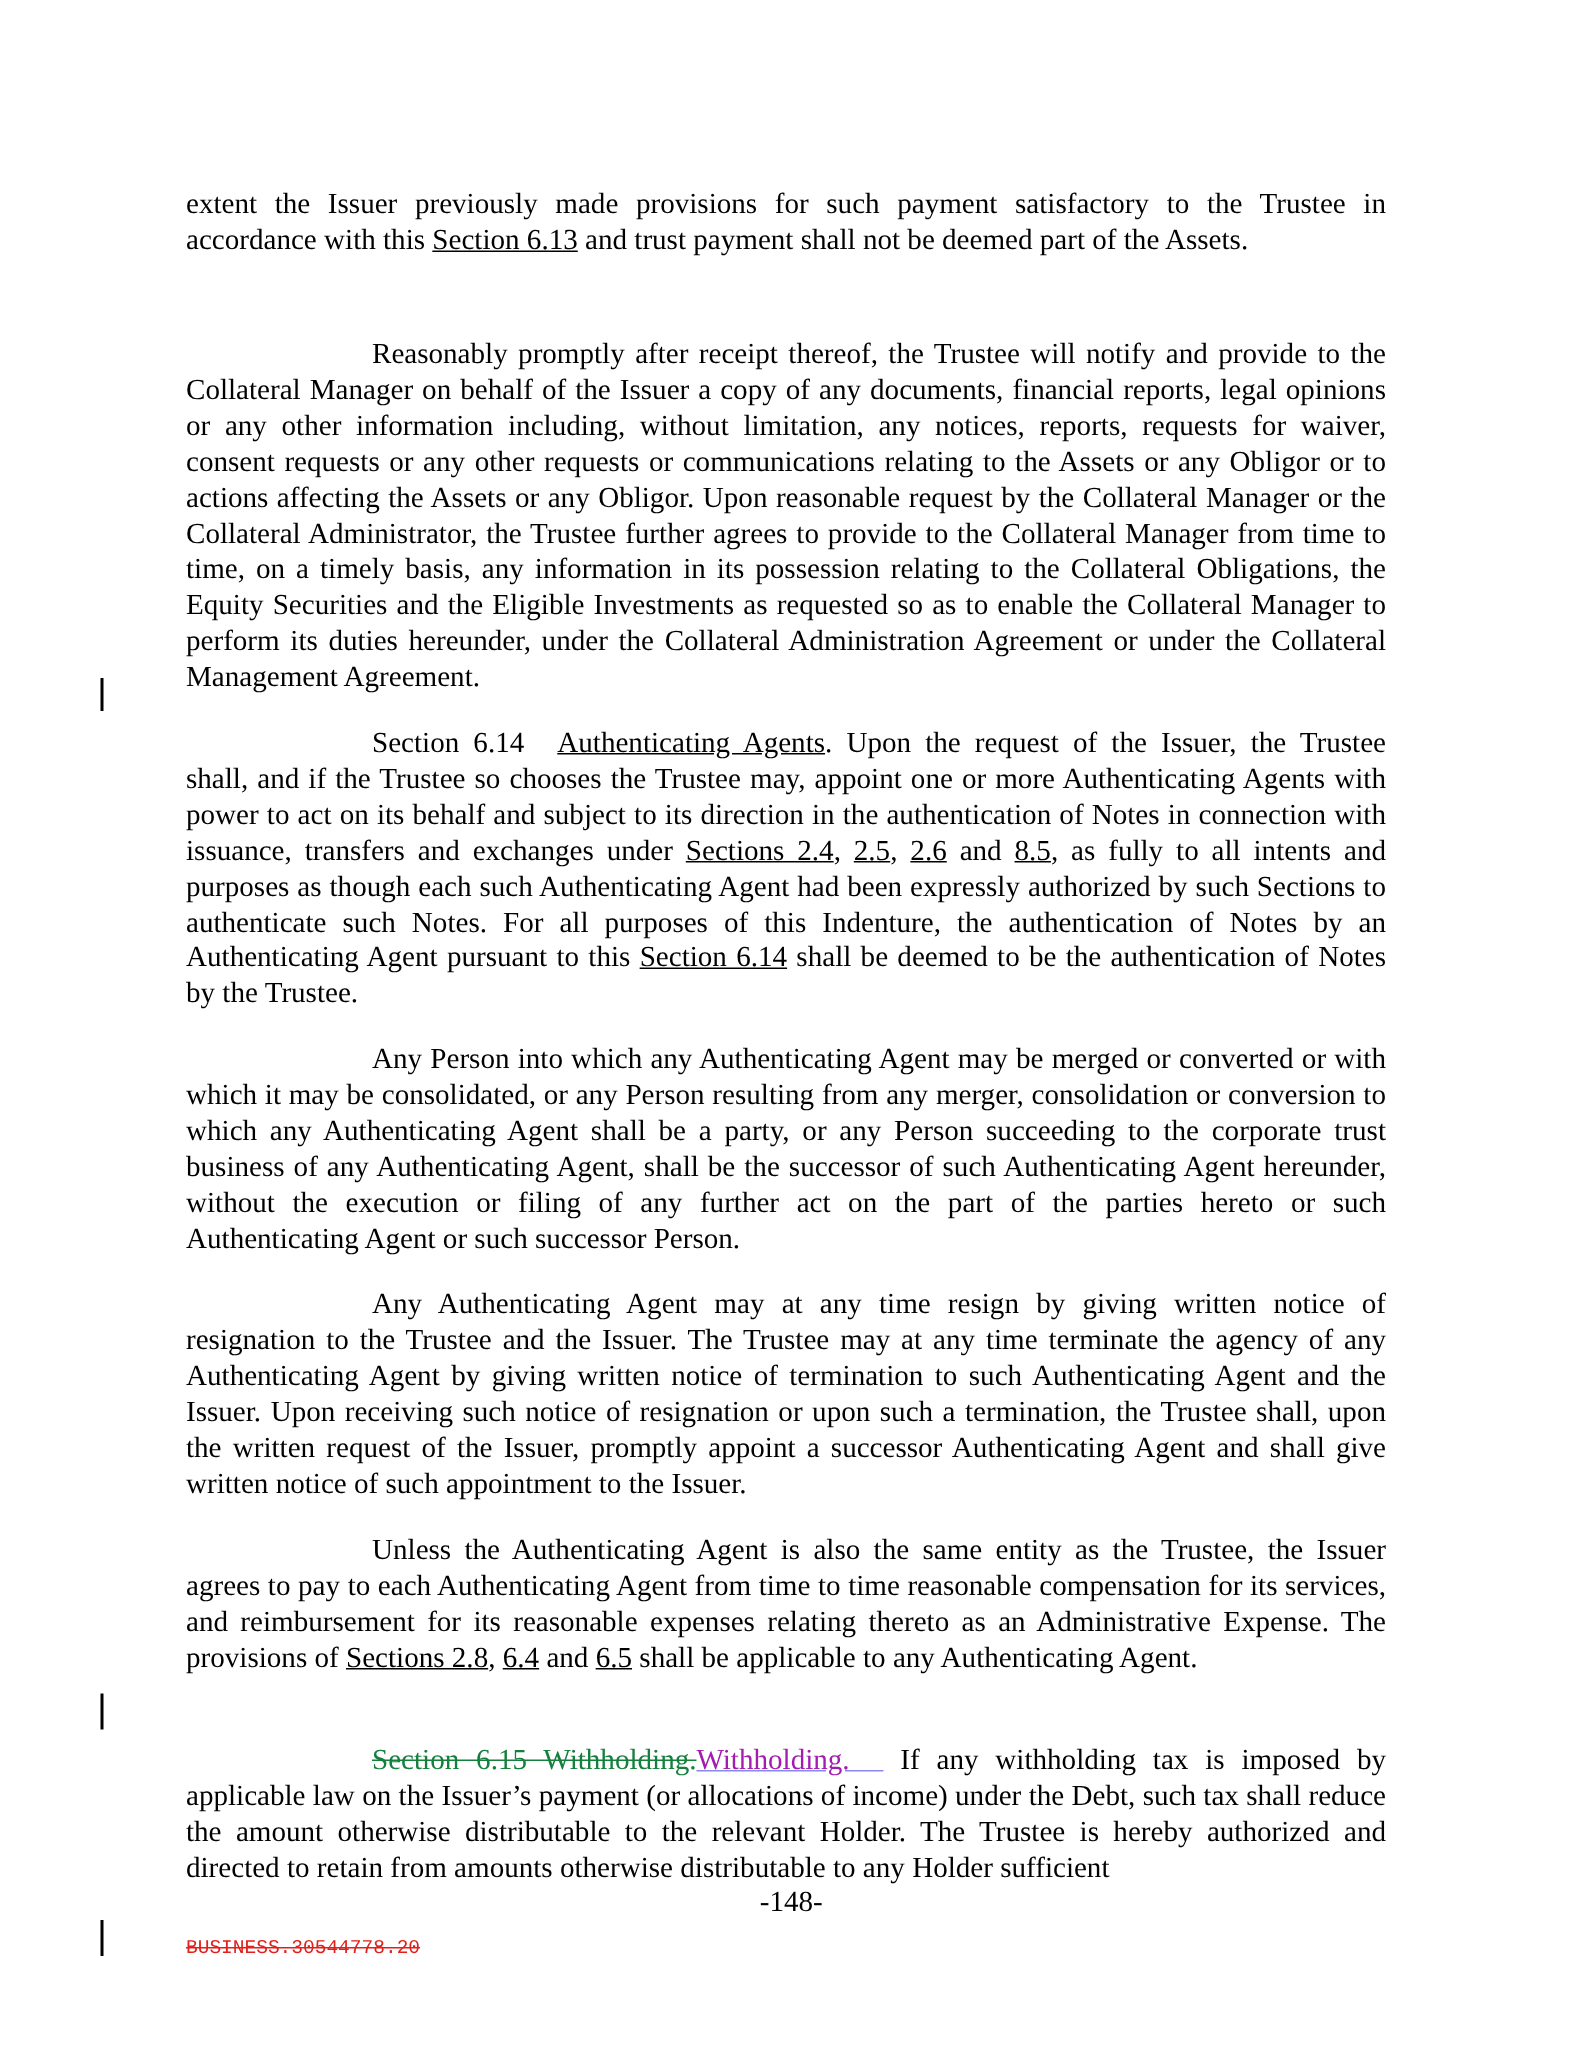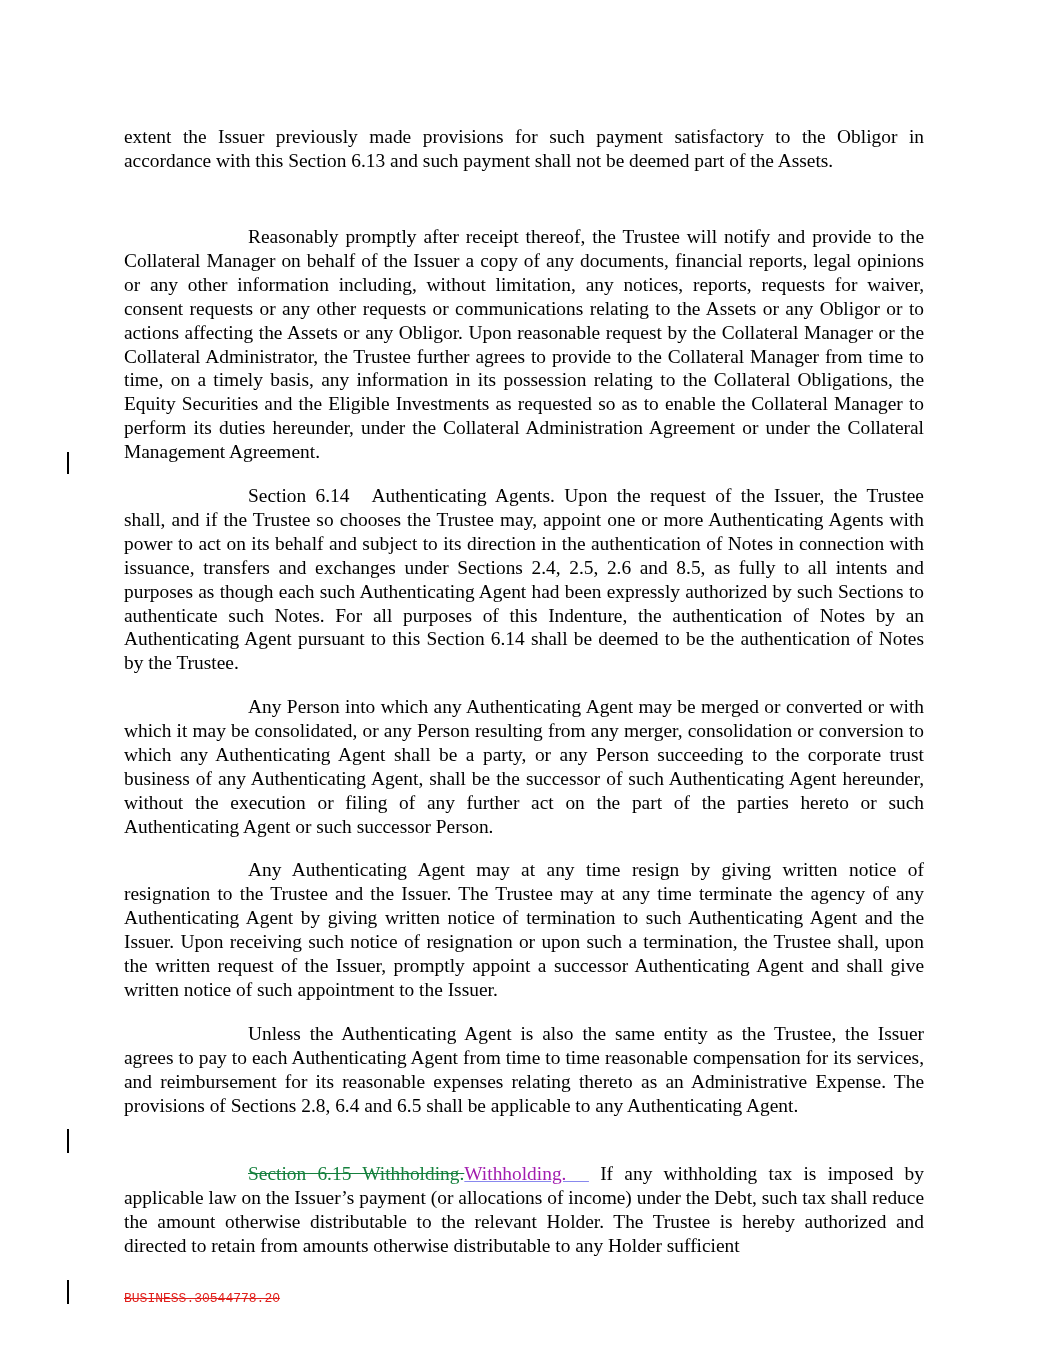--- a/index.html
+++ b/index.html
@@ -6,52 +6,53 @@
     body { width: 1055px; height: 1365px; position: relative; overflow: hidden; }
     .page {
       position: absolute; left: 0; top: 0; width: 1055px; height: 1365px;
       font-family: "Liberation Serif", serif; color: #000; font-size: 19.4px; line-height: 23.9px;
     }
     .para {
       position: absolute; left: 124px; width: 800px; margin: 0;
       text-align: justify; text-align-last: left;
     }
     .para.indent { text-indent: 124px; margin-top: 32px; }
-    .u { }
+    .u { text-decoration: underline; }
     .del { color: #15803d; text-decoration: line-through; }
     .ins { color: #a21caf; text-decoration: underline; text-decoration-color: #8888ee; }
     .changebar { position: absolute; left: 67px; width: 2px; background: #000; }
     .pagenum { position: absolute; left: 0; width: 1055px; text-align: center; top: 1257px; font-size: 19.4px; }
     .footer-id {
       position: absolute; left: 124px; top: 1287px; font-size: 13px; color: #e0201c;
       text-decoration: line-through; font-family: Liberation Mono, monospace;
     }
     .sec-head-gap { display: inline-block; width: 22px; }
   </style>
 </head>
 <body>
 
 <div class="page">
 
-  <p class="para" style="top:125px;"><span>extent the Issuer previously made provisions for such payment satisfactory to the Obligor in accordance with this </span><span class="u">Section 6.13</span><span> and such payment shall not be deemed part of the Assets.</span></p>
+  <p class="para" style="top:125px;"><span>extent the Issuer previously made provisions for such payment satisfactory to the Trustee in accordance with this </span><span class="u">Section 6.13</span><span> and trust payment shall not be deemed part of the Assets.</span></p>
 
   <p class="para indent" style="top:193px;"><span>Reasonably promptly after receipt thereof, the Trustee will notify and provide to the Collateral Manager on behalf of the Issuer a copy of any documents, financial reports, legal opinions or any other information including, without limitation, any notices, reports, requests for waiver, consent requests or any other requests or communications relating to the Assets or any Obligor or to actions affecting the Assets or any Obligor.  Upon reasonable request by the Collateral Manager or the Collateral Administrator, the Trustee further agrees to provide to the Collateral Manager from time to time, on a timely basis, any information in its possession relating to the Collateral Obligations, the Equity Securities and the Eligible Investments as requested so as to enable the Collateral Manager to perform its duties hereunder, under the Collateral Administration Agreement or under the Collateral Management Agreement.</span></p>
 
   <div class="changebar" style="top:452px; height:22px;"></div>
 
   <p class="para indent" style="top:452px;"><span>Section 6.14</span><span class="sec-head-gap"></span><span class="u">Authenticating Agents</span><span>.  Upon the request of the Issuer, the Trustee shall, and if the Trustee so chooses the Trustee may, appoint one or more Authenticating Agents with power to act on its behalf and subject to its direction in the authentication of Notes in connection with issuance, transfers and exchanges under </span><span class="u">Sections 2.4</span><span>, </span><span class="u">2.5</span><span>, </span><span class="u">2.6</span><span> and </span><span class="u">8.5</span><span>, as fully to all intents and purposes as though each such Authenticating Agent had been expressly authorized by such Sections to authenticate such Notes.  For all purposes of this Indenture, the authentication of Notes by an Authenticating Agent pursuant to this </span><span class="u">Section 6.14</span><span> shall be deemed to be the authentication of Notes by the Trustee.</span></p>
 
   <p class="para indent" style="top:663px;"><span>Any Person into which any Authenticating Agent may be merged or converted or with which it may be consolidated, or any Person resulting from any merger, consolidation or conversion to which any Authenticating Agent shall be a party, or any Person succeeding to the corporate trust business of any Authenticating Agent, shall be the successor of such Authenticating Agent hereunder, without the execution or filing of any further act on the part of the parties hereto or such Authenticating Agent or such successor Person.</span></p>
 
   <p class="para indent" style="top:826px;"><span>Any Authenticating Agent may at any time resign by giving written notice of resignation to the Trustee and the Issuer.  The Trustee may at any time terminate the agency of any Authenticating Agent by giving written notice of termination to such Authenticating Agent and the Issuer.  Upon receiving such notice of resignation or upon such a termination, the Trustee shall, upon the written request of the Issuer, promptly appoint a successor Authenticating Agent and shall give written notice of such appointment to the Issuer.</span></p>
 
   <p class="para indent" style="top:990px;"><span>Unless the Authenticating Agent is also the same entity as the Trustee, the Issuer agrees to pay to each Authenticating Agent from time to time reasonable compensation for its services, and reimbursement for its reasonable expenses relating thereto as an Administrative Expense.  The provisions of </span><span class="u">Sections 2.8</span><span>, </span><span class="u">6.4</span><span> and </span><span class="u">6.5</span><span> shall be applicable to any Authenticating Agent.</span></p>
 
   <div class="changebar" style="top:1129px; height:24px;"></div>
 
   <p class="para indent" style="top:1130px;"><span class="del">Section 6.15 Withholding.</span><span class="ins" style="white-space:pre;">Withholding.  </span><span> If any withholding tax is imposed by applicable law on the Issuer’s payment (or allocations of income) under the Debt, such tax shall reduce the amount otherwise distributable to the relevant Holder.  The Trustee is hereby authorized and directed to retain from amounts otherwise distributable to any Holder sufficient</span></p>
 
+  <div class="pagenum">-148-</div>
 
   <div class="changebar" style="top:1280px; height:24px;"></div>
 
   <div class="footer-id">BUSINESS.30544778.20 </div>
 
 </div>
 
 </body></html>

